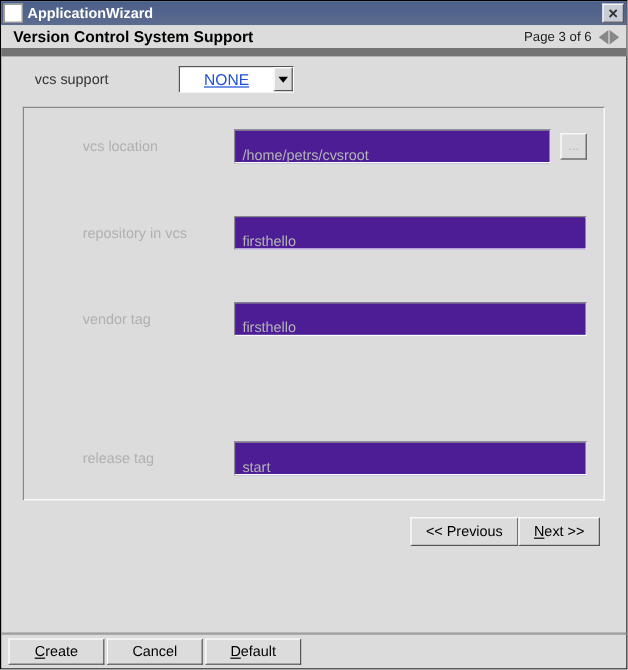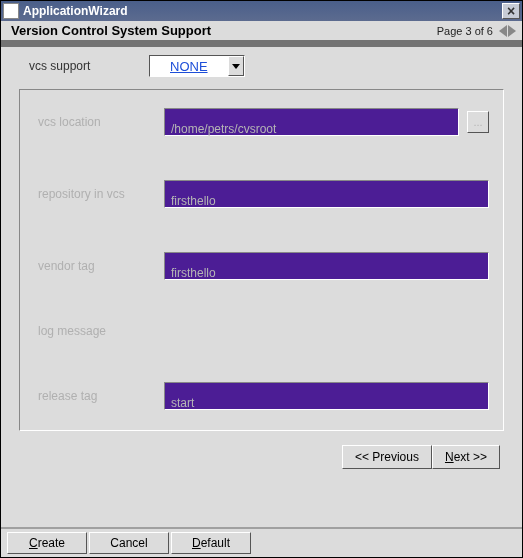--- a/index.html
+++ b/index.html
@@ -107,21 +107,21 @@
     display: flex;
     align-items: center;
     margin-bottom: 6px;
   }
   .label {
     width: 140px;
     font-size: 12px;
     color: #333;
     padding-left: 20px;
   }
-  .label.disabled { color: #b0b0b0; }
+  .label.disabled { color: #b0b0b0; margin-left: 31px; }
   .select {
     width: 96px;
     height: 22px;
     background: #fff;
     border-top: 1px solid #555;
     border-left: 1px solid #555;
     border-right: 1px solid #fff;
     border-bottom: 1px solid #fff;
     display: flex;
     align-items: center;
@@ -281,21 +281,20 @@
         <div class="field-label disabled label" style="padding-left:4px">repository in vcs</div>
         <div class="text-input">firsthello</div>
       </div>
 
       <div class="field-row">
         <div class="field-label disabled label" style="padding-left:4px">vendor tag</div>
         <div class="text-input">firsthello</div>
       </div>
 
       <div class="field-row">
-        <div class="field-label disabled label" style="padding-left:4px">log message</div>
       </div>
 
       <div class="field-row">
         <div class="field-label disabled label" style="padding-left:4px">release tag</div>
         <div class="text-input">start</div>
       </div>
 
     </div>
 
     <div class="nav-buttons">

